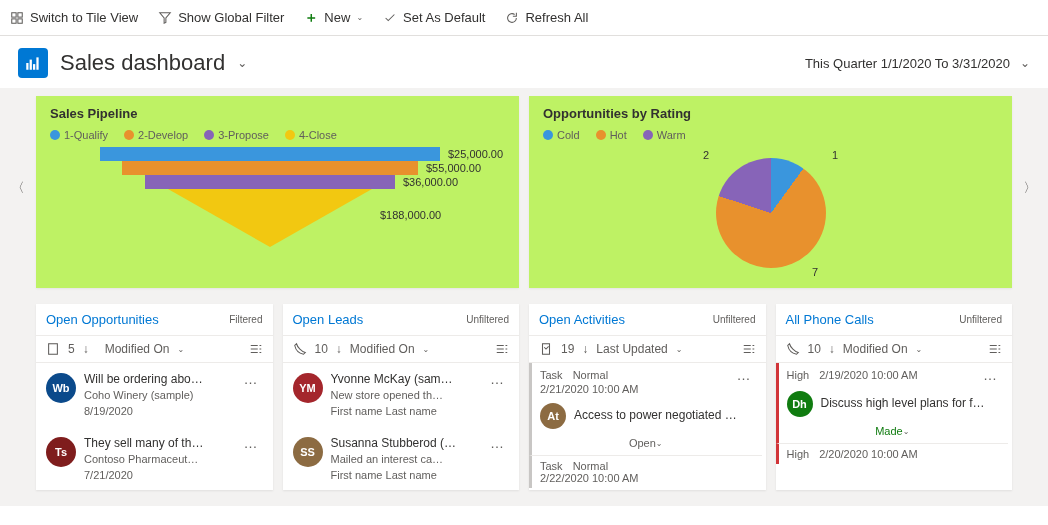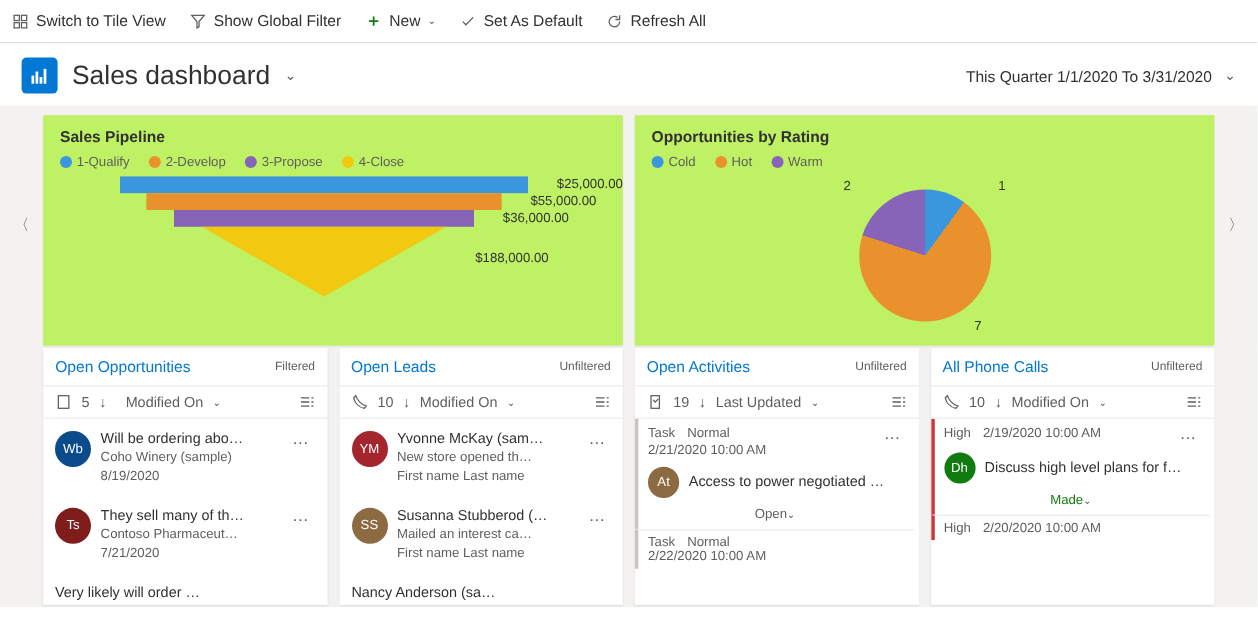--- a/index.html
+++ b/index.html
@@ -17,39 +17,39 @@
 .header-right{display:flex;align-items:center;gap:10px;font-size:13px;color:#323130}
 .dash-area{background:#f3f2f1;padding:8px 36px 0 36px;height:200px;display:flex;gap:10px;position:relative}
 .nav-arrow{position:absolute;top:50%;transform:translateY(-50%);width:20px;height:30px;display:flex;align-items:center;justify-content:center;color:#605e5c;cursor:pointer;}
 .nav-left{left:8px}.nav-right{right:8px}
 .chart-card{background:#bef264;flex:1;padding:10px 14px;box-shadow:0 1px 2px rgba(0,0,0,.06);display:flex;flex-direction:column}
 .chart-title{font-size:13px;font-weight:600;margin-bottom:8px}
 .legend{display:flex;gap:16px;font-size:11px;color:#605e5c;margin-bottom:6px}
 .legend-item{display:flex;align-items:center;gap:4px}
 .swatch{width:10px;height:10px;border-radius:50%}
 .funnel-wrap{position:relative;flex:1}
-.funnel-row{position:absolute;display:flex;align-items:center;gap:24px;font-size:11px;color:#323130}
+.funnel-row{position:absolute;display:flex;align-items:center;gap:8px;font-size:11px;color:#323130}
 .funnel-band{height:14px}
 .pie-wrap{position:relative;flex:1;display:flex;justify-content:center;align-items:center}
 .pie{width:110px;height:110px;border-radius:50%;position:relative}
 .pie-lbl{position:absolute;font-size:11px;color:#323130}
-.cards-row{display:flex;gap:10px;padding:2px 36px;background:#f3f2f1;height:218px}
+.cards-row{display:flex;gap:10px;padding:16px 36px;background:#f3f2f1;height:218px}
 .card{background:#fff;flex:1;display:flex;flex-direction:column;box-shadow:0 1px 2px rgba(0,0,0,.08);min-width:0}
 .card-head{display:flex;justify-content:space-between;align-items:center;padding:8px 10px;border-bottom:1px solid #edebe9}
 .card-title{color:#0078d4;font-size:13px}
 .card-sub{font-size:10px;color:#605e5c}
 .card-toolbar{display:flex;justify-content:space-between;align-items:center;padding:6px 10px;border-bottom:1px solid #edebe9;font-size:12px;color:#605e5c}
 .tb-left{display:flex;align-items:center;gap:8px}
 .card-body{flex:1;overflow:hidden;position:relative}
 .scroll{overflow-y:auto;height:100%;padding-right:4px}
 .scroll::-webkit-scrollbar{width:10px}
 .scroll::-webkit-scrollbar-thumb{background:#c8c6c4;border-radius:0}
 .scroll::-webkit-scrollbar-track{background:#f3f2f1}
 .item{display:flex;align-items:flex-start;gap:8px;padding:8px 10px;position:relative}
-.avatar{width:30px;height:30px;border-radius:50%;display:flex;align-items:center;justify-content:center;color:#fff;font-size:11px;font-weight:400;flex-shrink:0;margin-top:2px}
+.avatar{width:30px;height:30px;border-radius:50%;display:flex;align-items:center;justify-content:center;color:#fff;font-size:11px;font-weight:700;flex-shrink:0;margin-top:2px}
 .item-text{flex:1;min-width:0}
 .item-line{white-space:nowrap;overflow:hidden;text-overflow:ellipsis;font-size:12px;line-height:16px}
 .item-sub{color:#605e5c;font-size:11px}
 .dots{font-size:14px;color:#605e5c;letter-spacing:1px;cursor:pointer}
 .activity-item{border-left:3px solid transparent;padding:4px 10px 4px 8px;font-size:11px}
 .act-meta{display:flex;gap:8px;color:#605e5c;justify-content:space-between;align-items:center}
 .act-row{display:flex;align-items:center;gap:8px;padding:6px 0}
 .status-row{display:flex;justify-content:center;align-items:center;padding:2px 0;color:#605e5c}
 .open{color:#605e5c}
 .made{color:#107c10}

